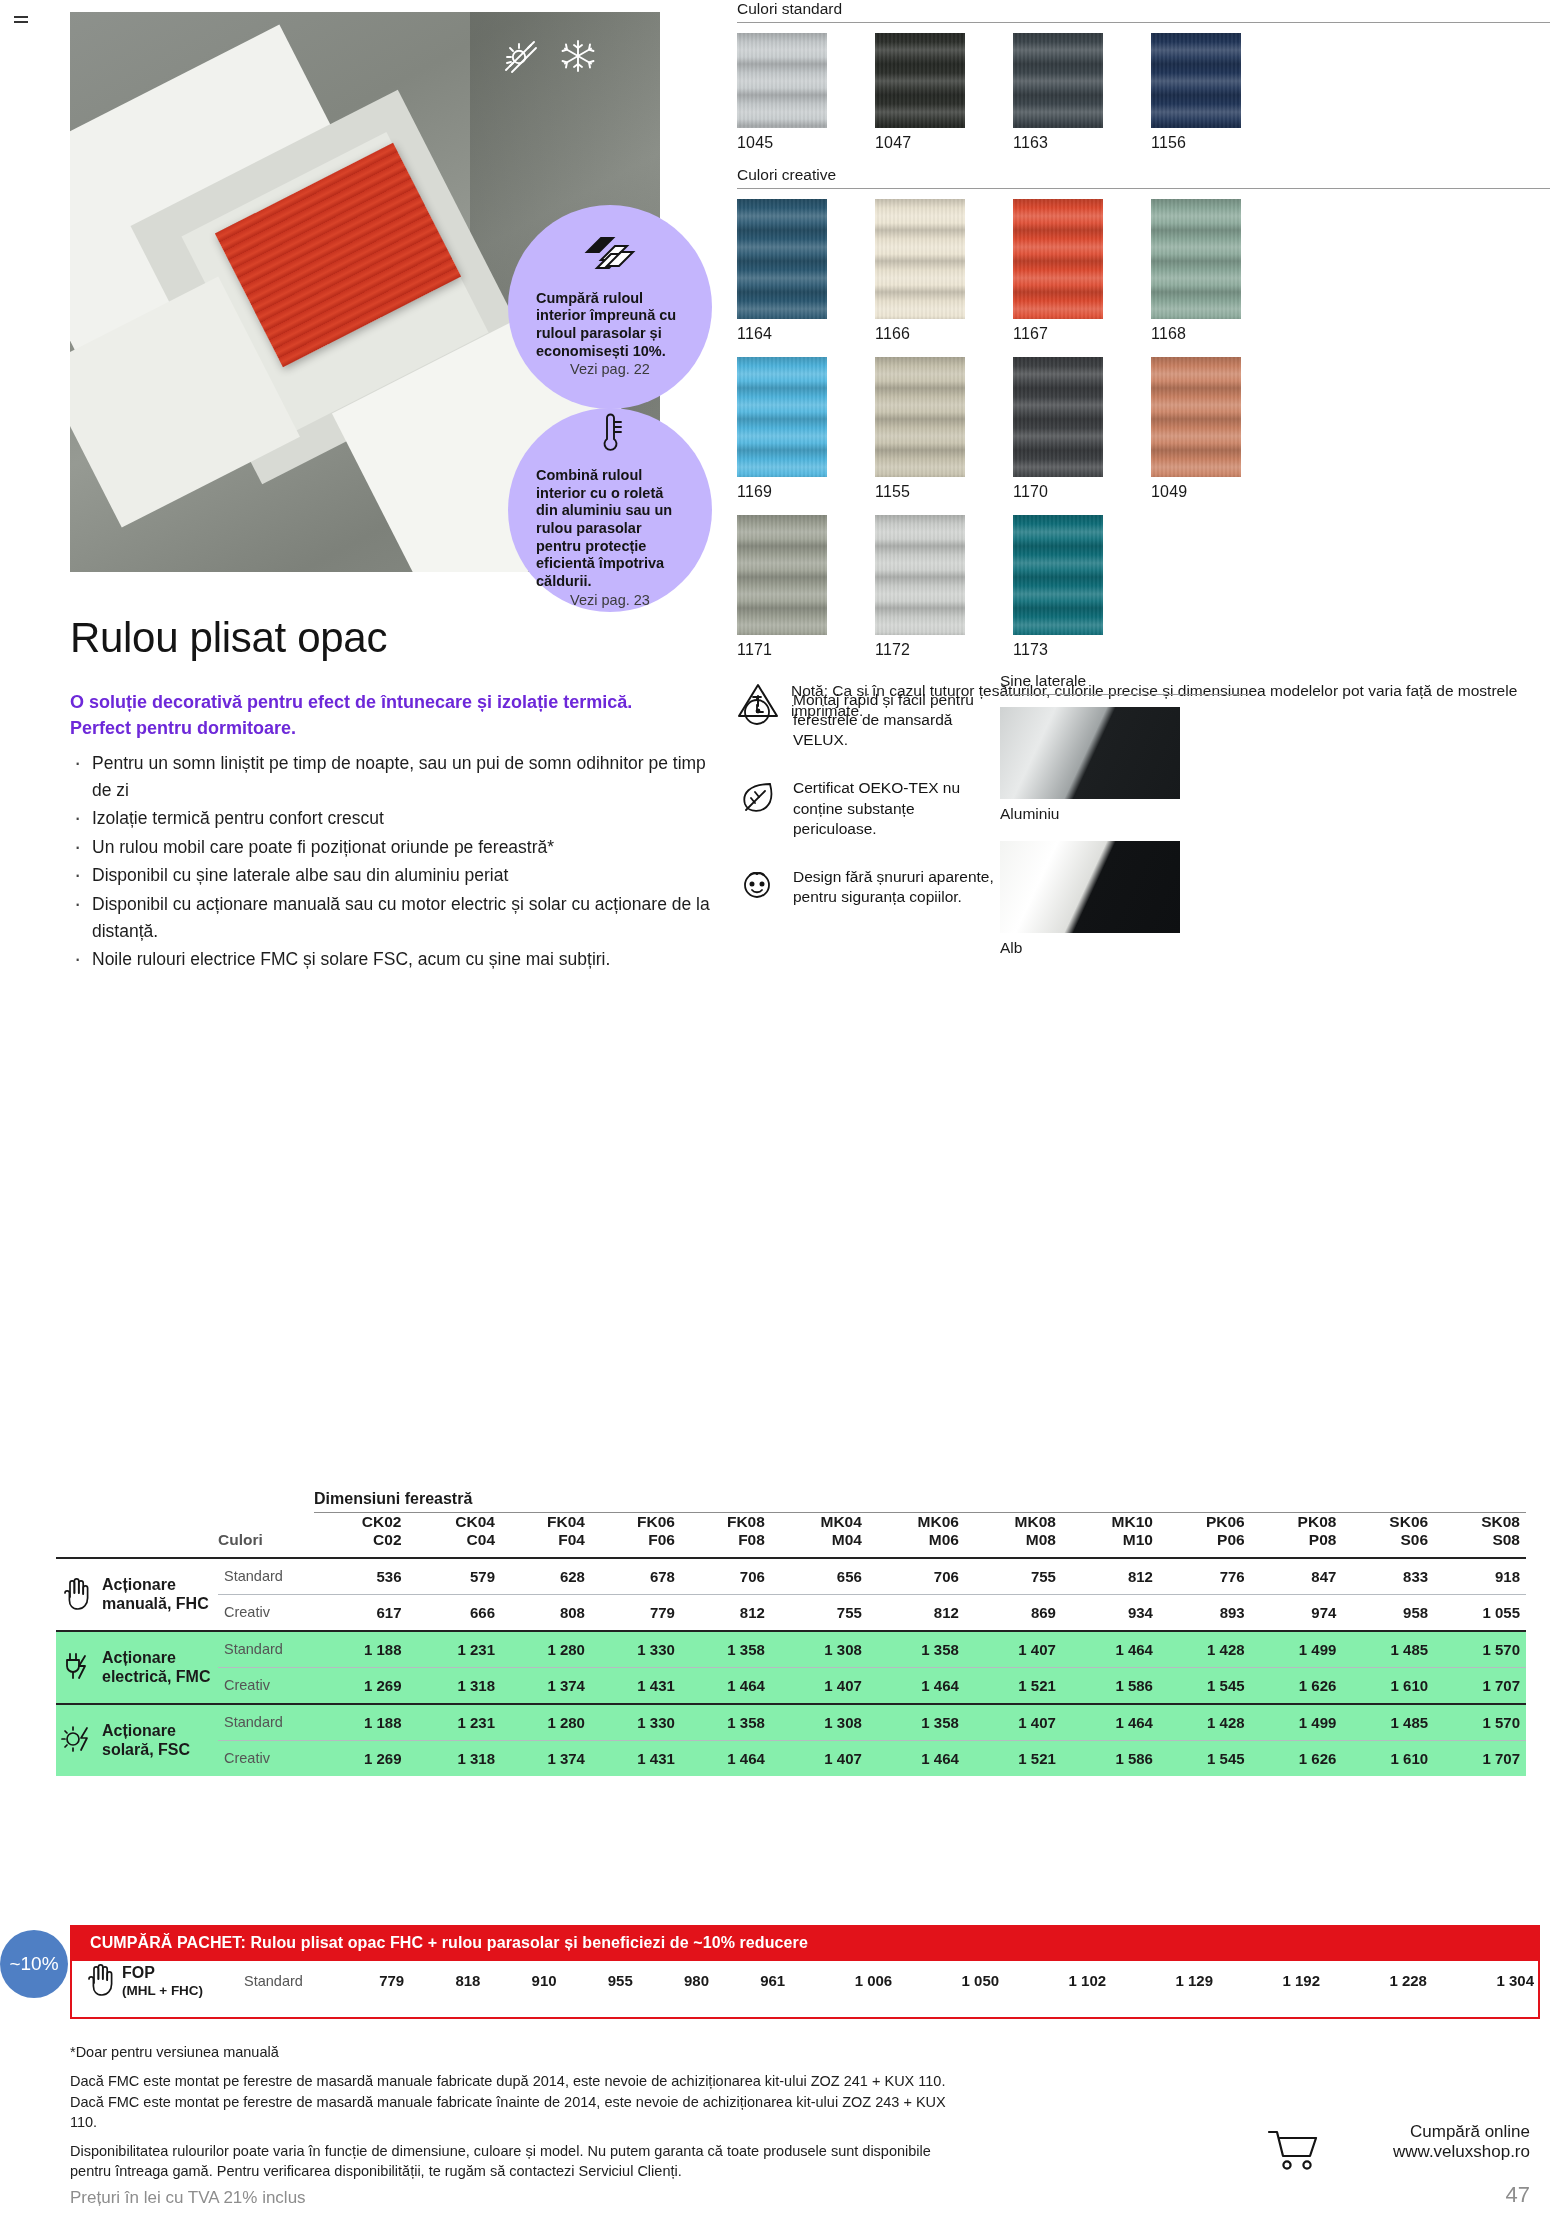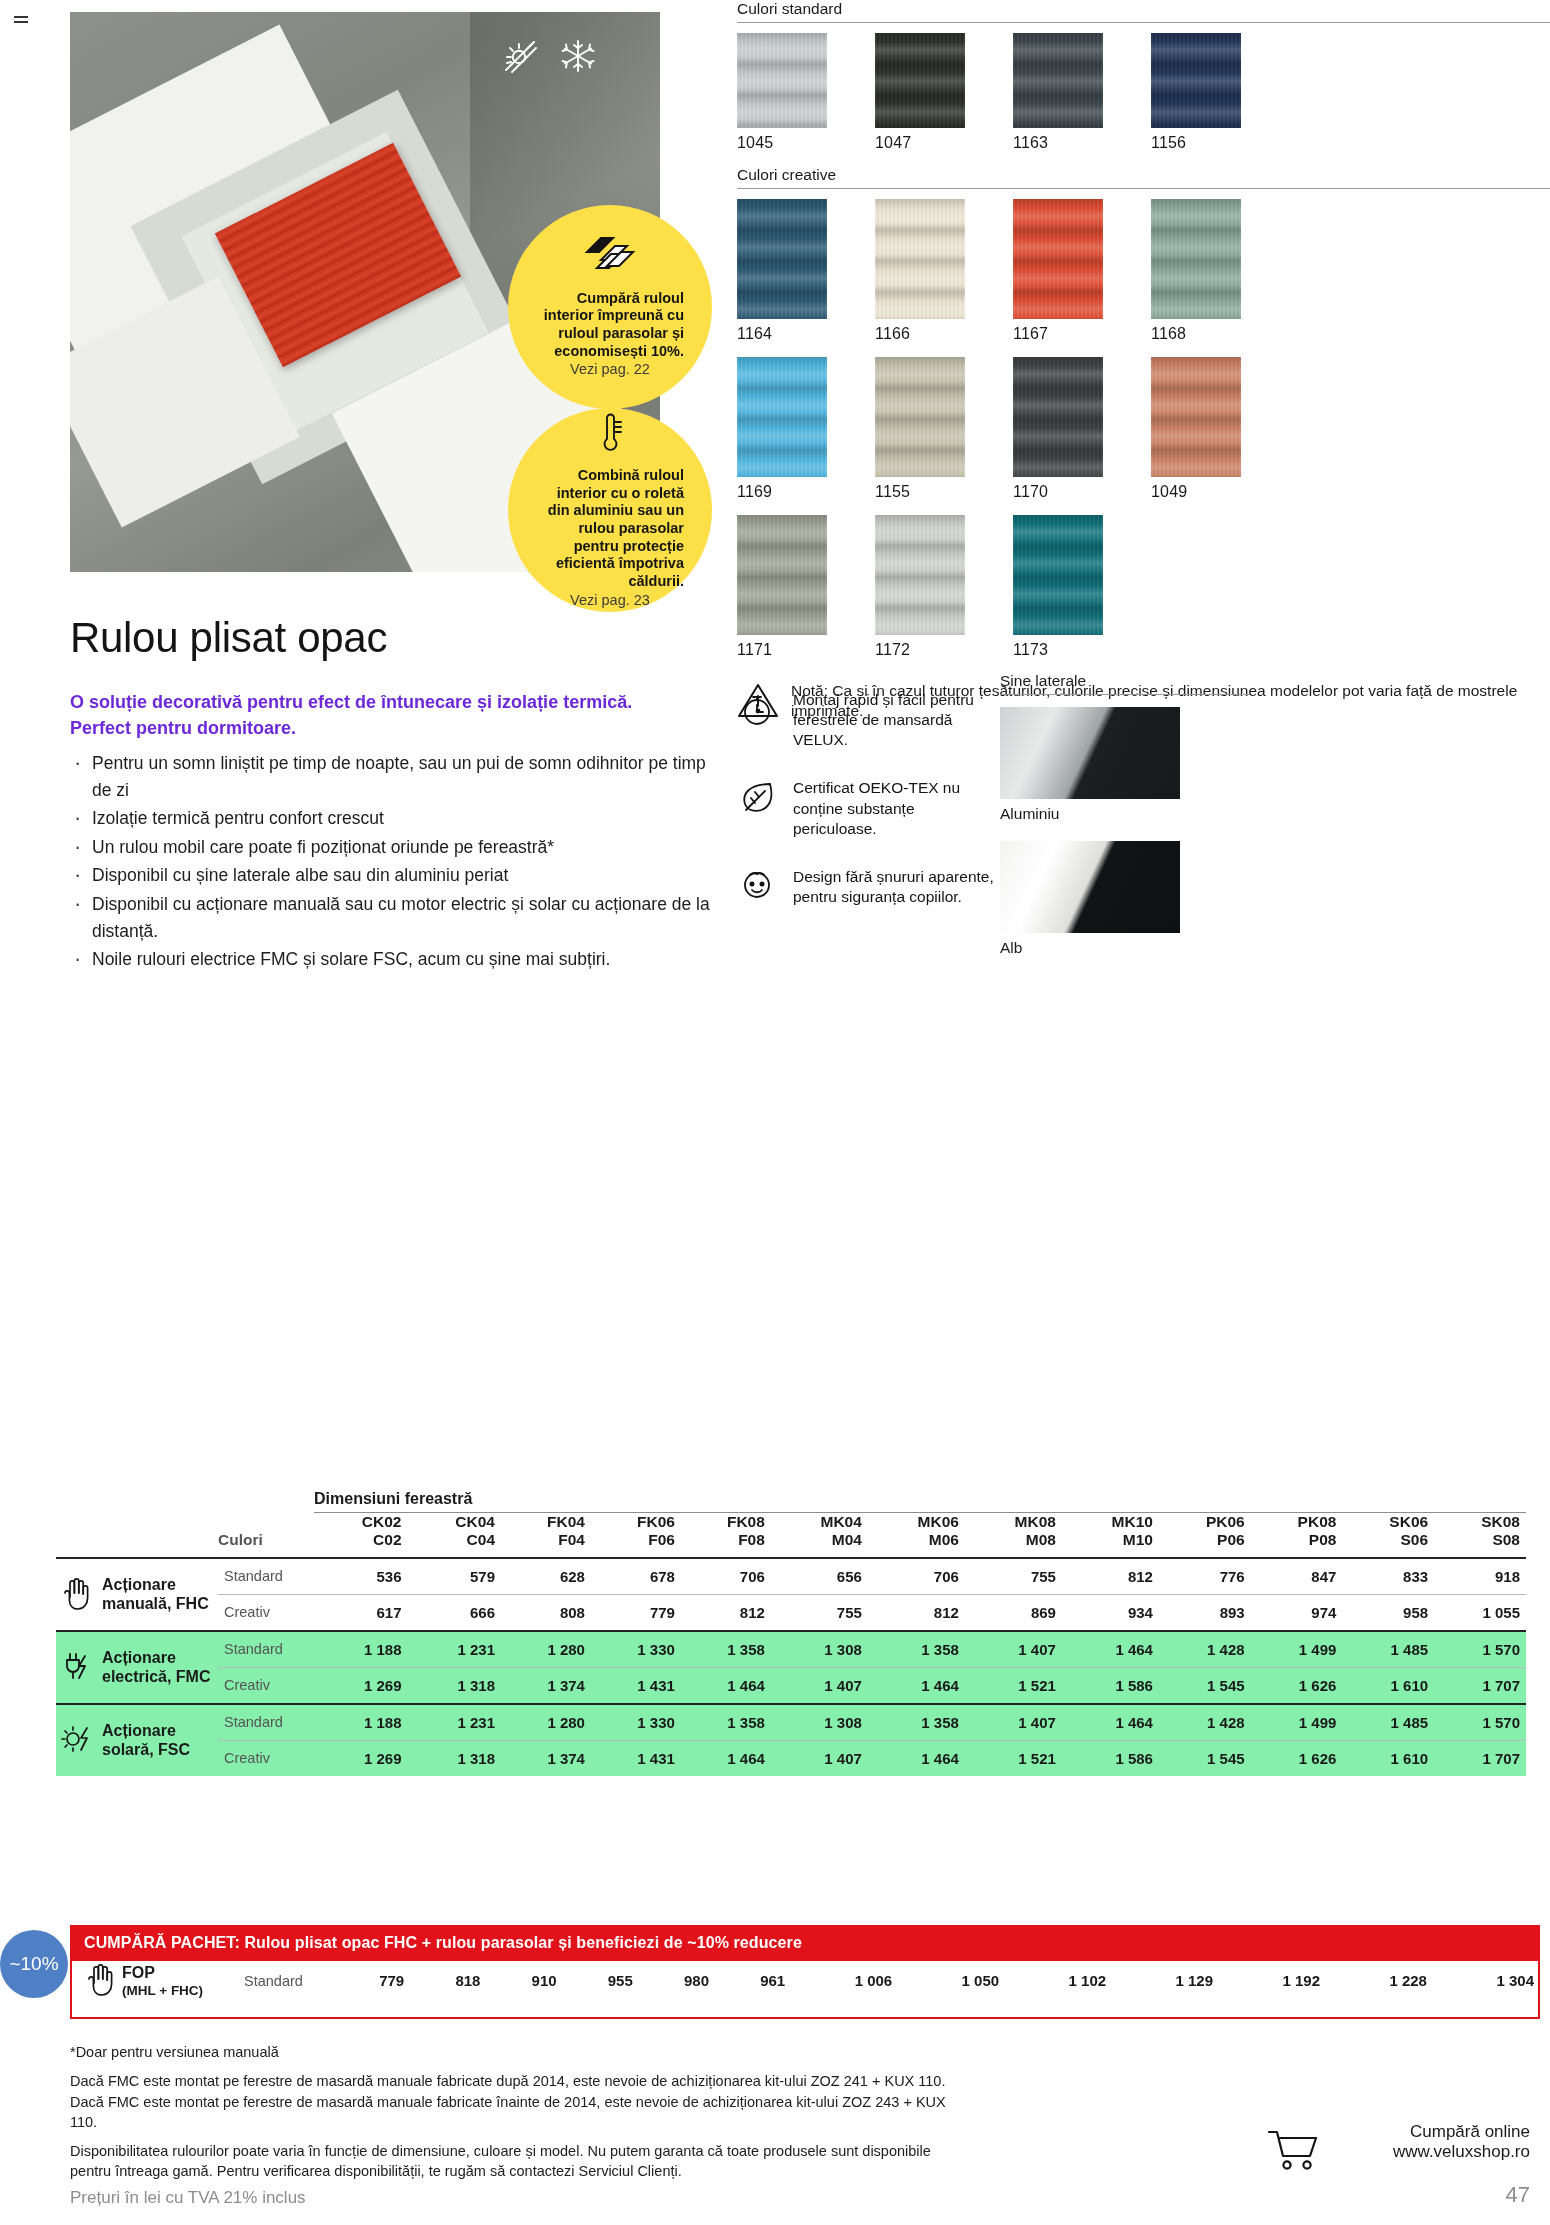--- a/index.html
+++ b/index.html
@@ -54,23 +54,23 @@
   }
   .hero-icons {
     position: absolute; right: 62px; top: 24px;
     display: flex; gap: 18px; align-items: center;
   }
   .hero-icons svg { display:block; }
 
   .bubble {
     position: absolute;
     border-radius: 50%;
-    background: #fde047;
+    background: #c4b5fd;
     display: flex; flex-direction: column; align-items: center; justify-content: center;
-    text-align: right;
+    text-align: left;
     padding: 0 28px;
   }
   .bubble-1 { left: 508px; top: 205px; width: 204px; height: 204px; }
   .bubble-2 { left: 508px; top: 408px; width: 204px; height: 204px; }
   .bubble .b-icon { margin-bottom: 8px; }
   .bubble .b-text {
     font-size: 14.5px; font-weight: 700; line-height: 1.22; color: #151515;
   }
   .bubble .b-sub { font-size: 14.5px; font-weight: 400; color: #3b3b3b; line-height:1.25; }
 
@@ -139,21 +139,21 @@
   .var-cell { font-size: 14.5px; color: #555; padding: 9px 0 9px 6px !important; }
   .num { text-align: right; padding: 9px 6px 9px 0 !important; font-weight: 700; font-size: 15px; }
   .rowband { background: #86efac; }
   tr.thick-top > * { border-top: 2px solid #222; }
   tr.thin-top > td { border-top: 1px solid #b6bbc1; }
   .dimrule { border-bottom: 1.5px solid #8d8d8d; }
 
   .promo-banner {
     position: absolute; left: 70px; top: 1925px; width: 1470px; height: 36px;
     background: #e2121a; color: #fff; font-weight: 700; font-size: 16px;
-    display: flex; align-items: center; padding-left: 14px; letter-spacing: .1px;
+    display: flex; align-items: center; padding-left: 20px; letter-spacing: .1px;
   }
   .promo-box {
     position: absolute; left: 70px; top: 1961px; width: 1470px; height: 58px;
     border: 2px solid #e2121a; border-top: none; background: #fff;
   }
   .promo-badge {
     position: absolute; left: 0px; top: 1930px; width: 68px; height: 68px;
     border-radius: 50%; background: #4f7fc4; color: #fff;
     display: flex; align-items: center; justify-content: center;
     font-size: 19px; font-weight: 400;

